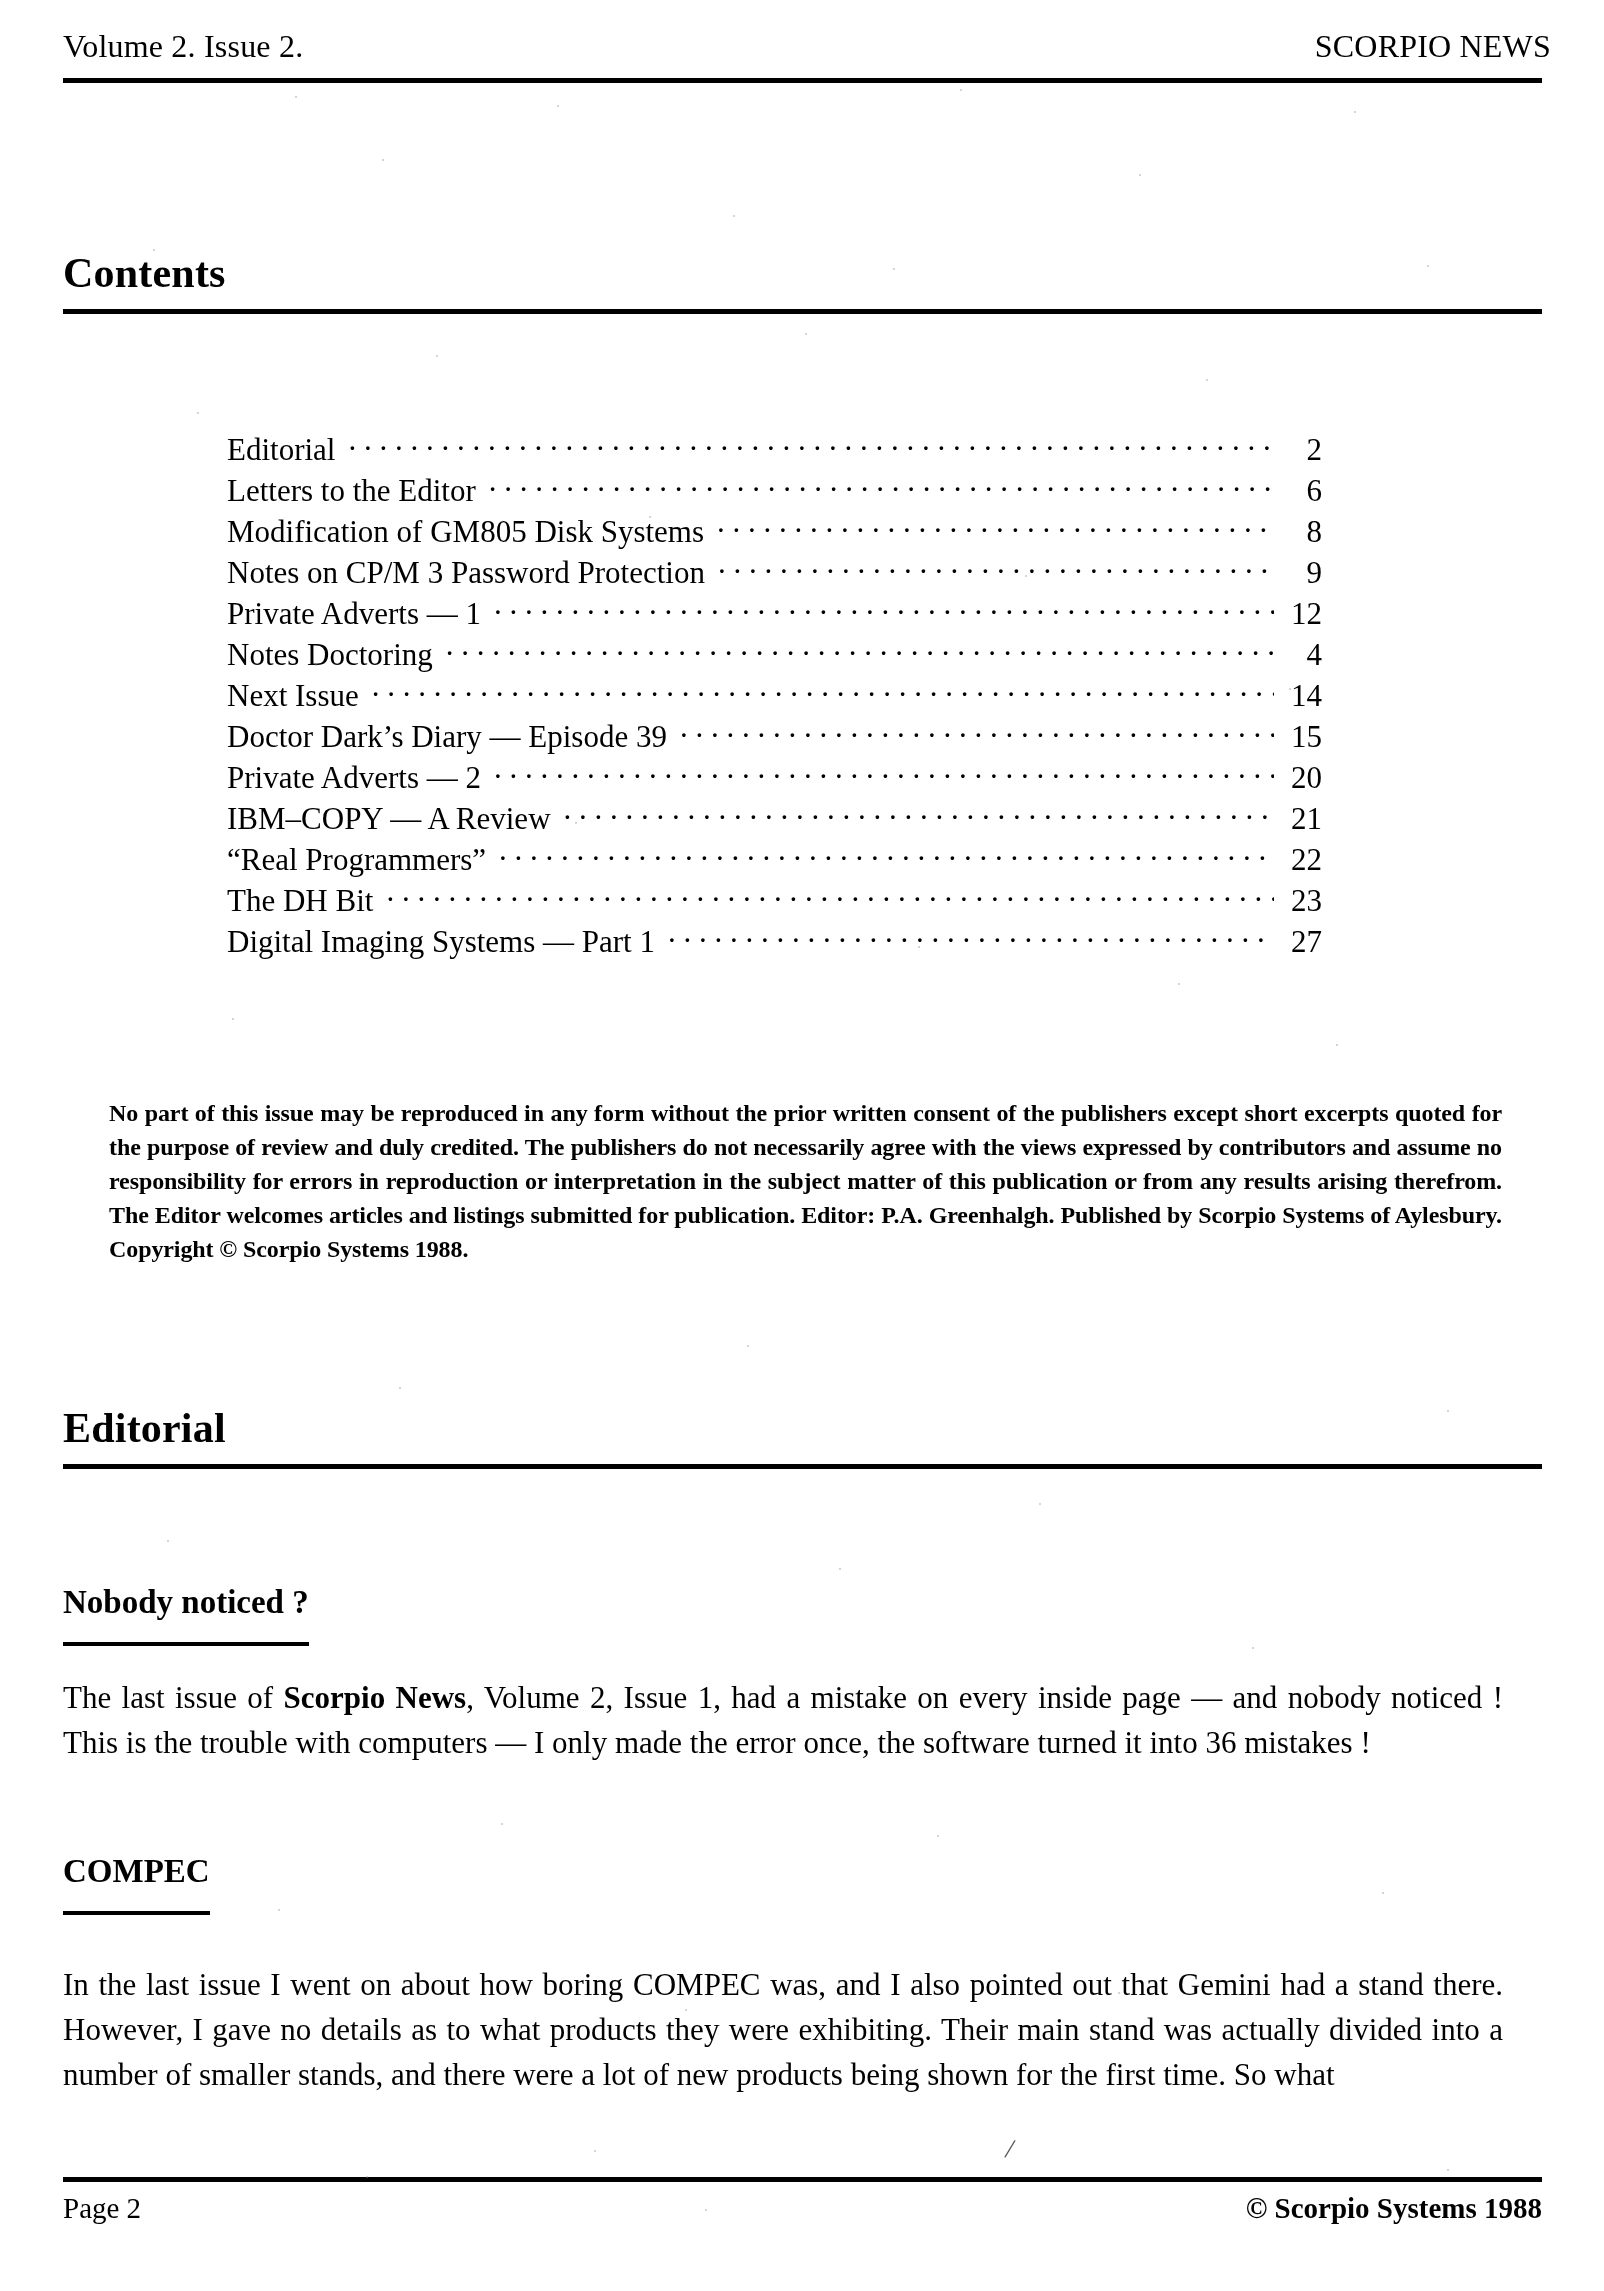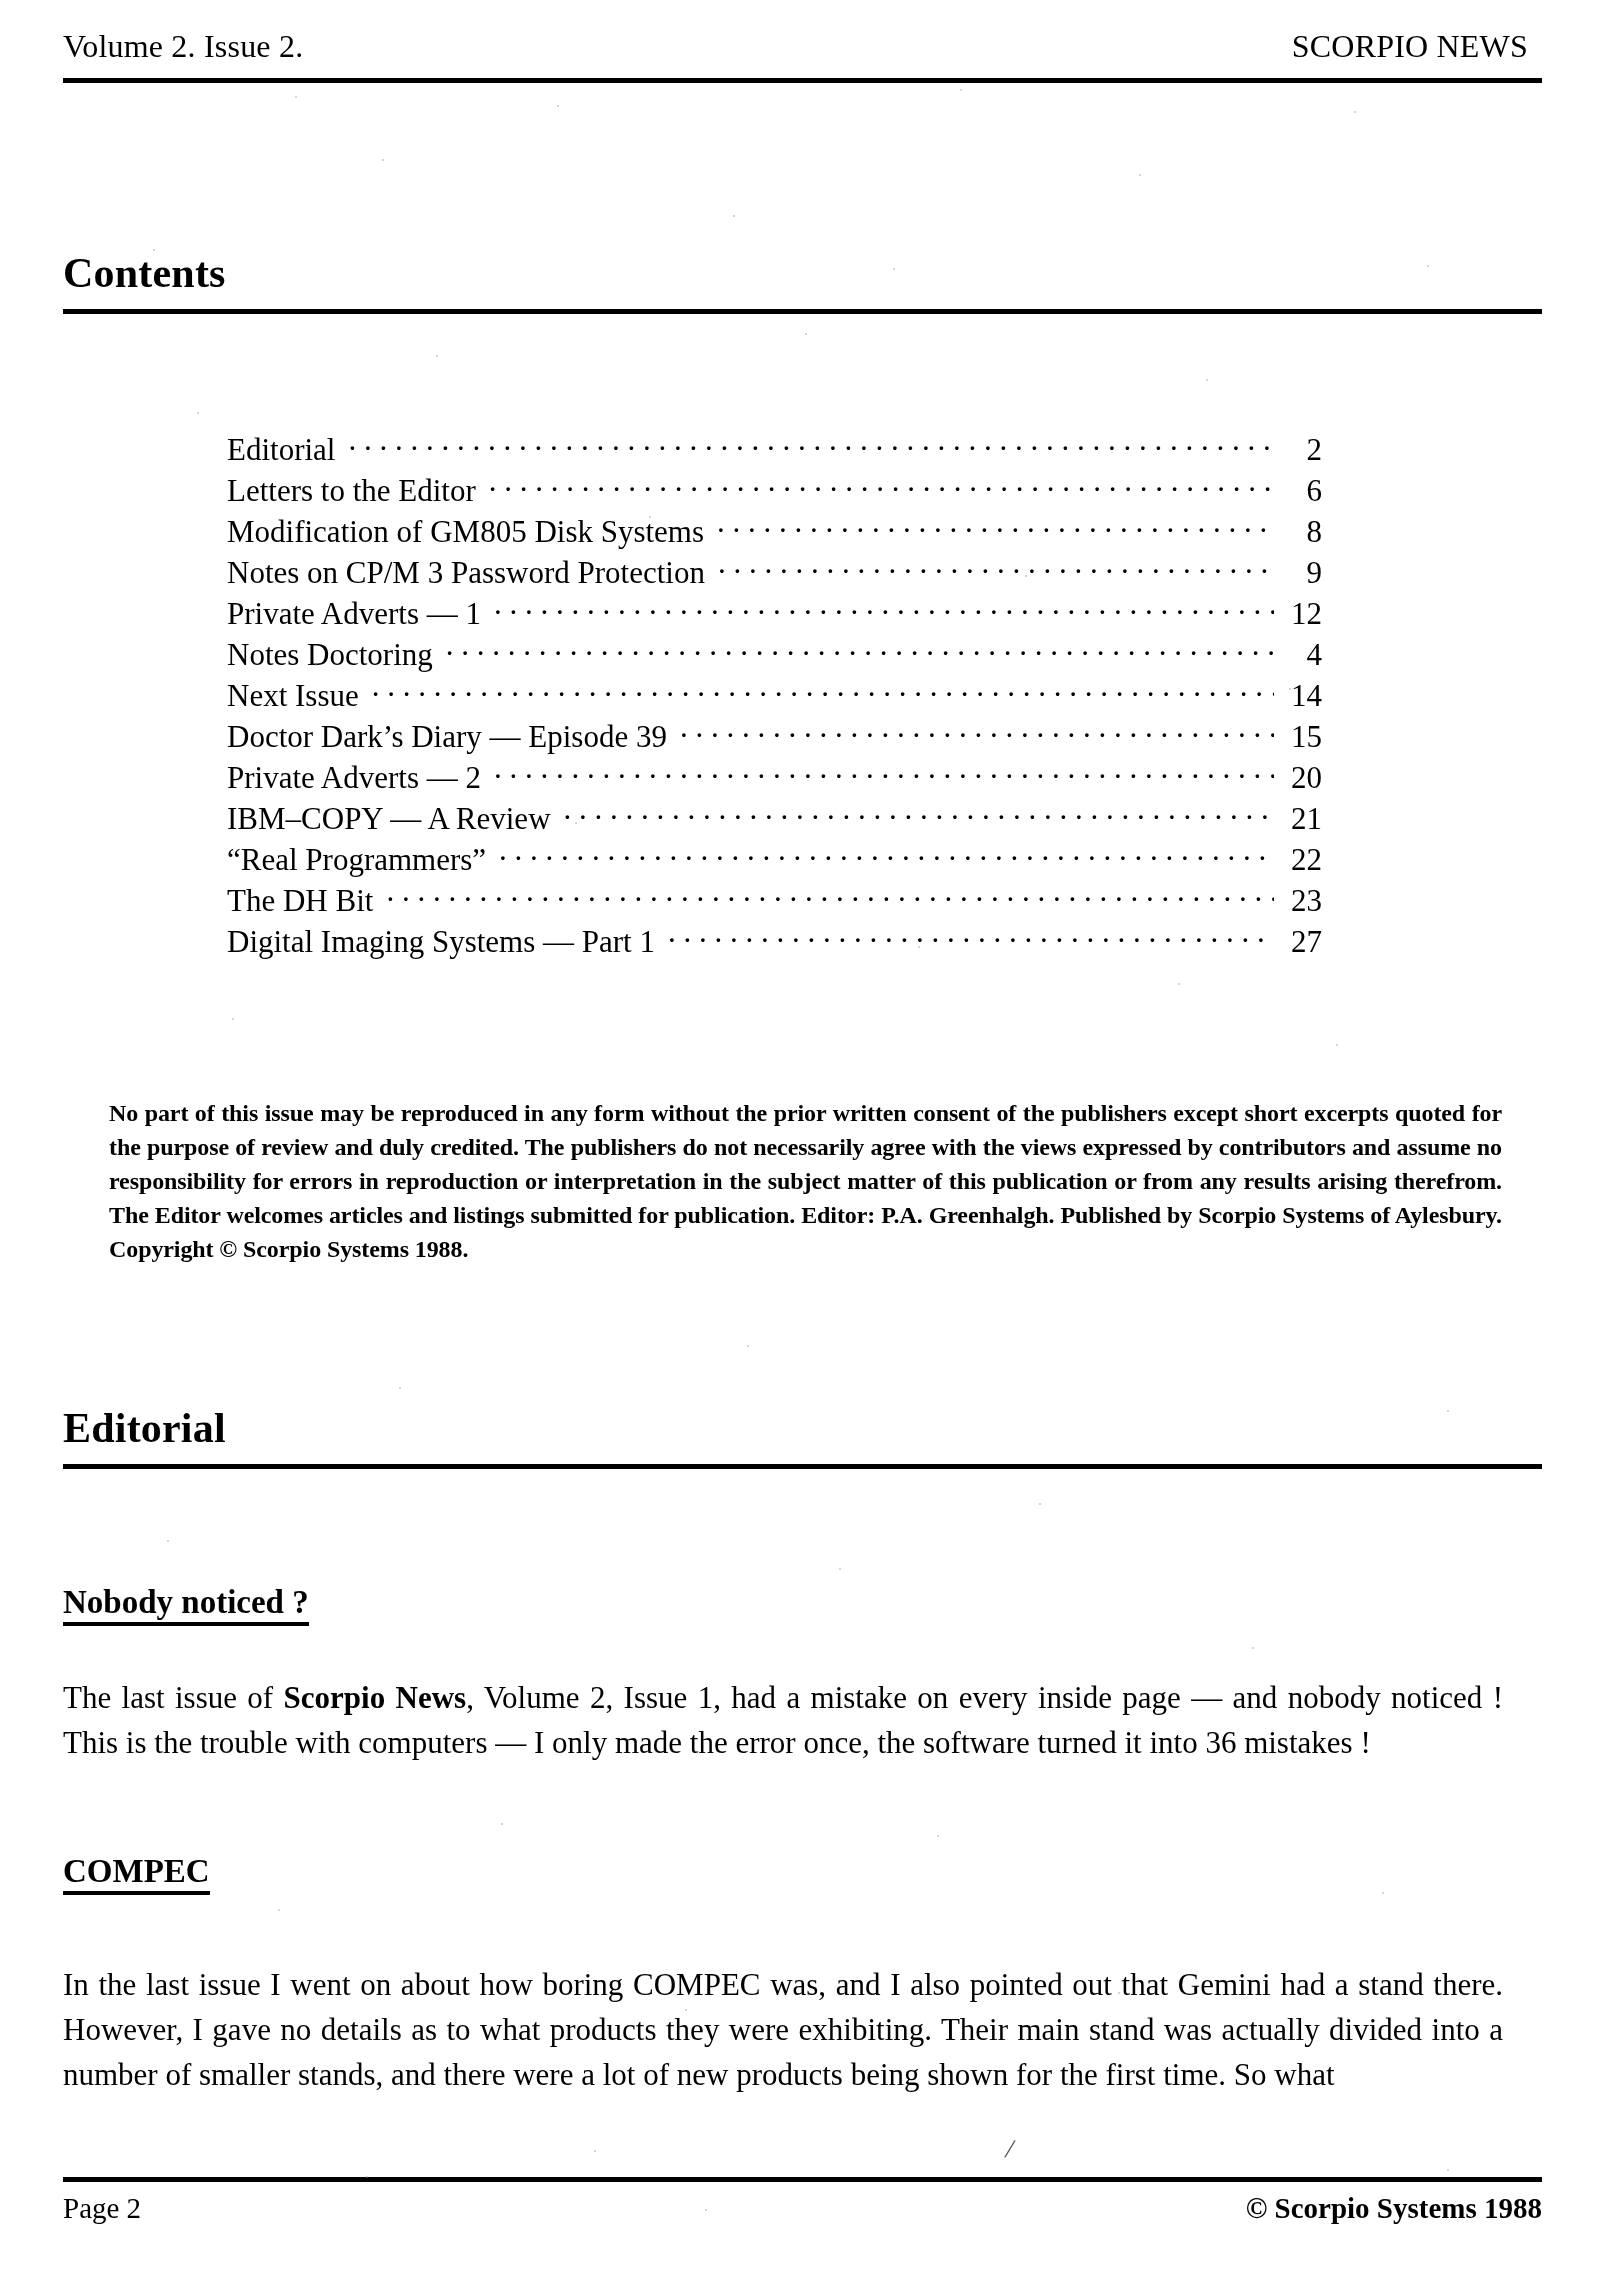--- a/index.html
+++ b/index.html
@@ -28,21 +28,21 @@
     background: #9a9a9a;
     border-radius: 50%;
     opacity: .55;
     pointer-events: none;
   }
 
   
   .runhead {
     position: absolute;
     left: 63px;
-    right: 77px;
+    right: 54px;
     top: 28px;
     display: flex;
     justify-content: space-between;
     align-items: center;
     font-size: 32px;
     letter-spacing: 0.2px;
   }
   .runhead .left  { white-space: nowrap; }
   .runhead .right { white-space: nowrap; }
 
@@ -121,21 +121,21 @@
     letter-spacing: -0.1px;
   }
 
   
   .sub-head {
     position: absolute;
     left: 63px;
     font-size: 33px;
     font-weight: 700;
     line-height: 1;
-    padding-bottom: 3px;
+    padding-bottom: 23px;
     border-bottom: 4.6px solid #000;
     display: inline-block;
   }
 
   
   .body-par {
     position: absolute;
     left: 63px;
     width: 1440px;
     font-size: 31px;

